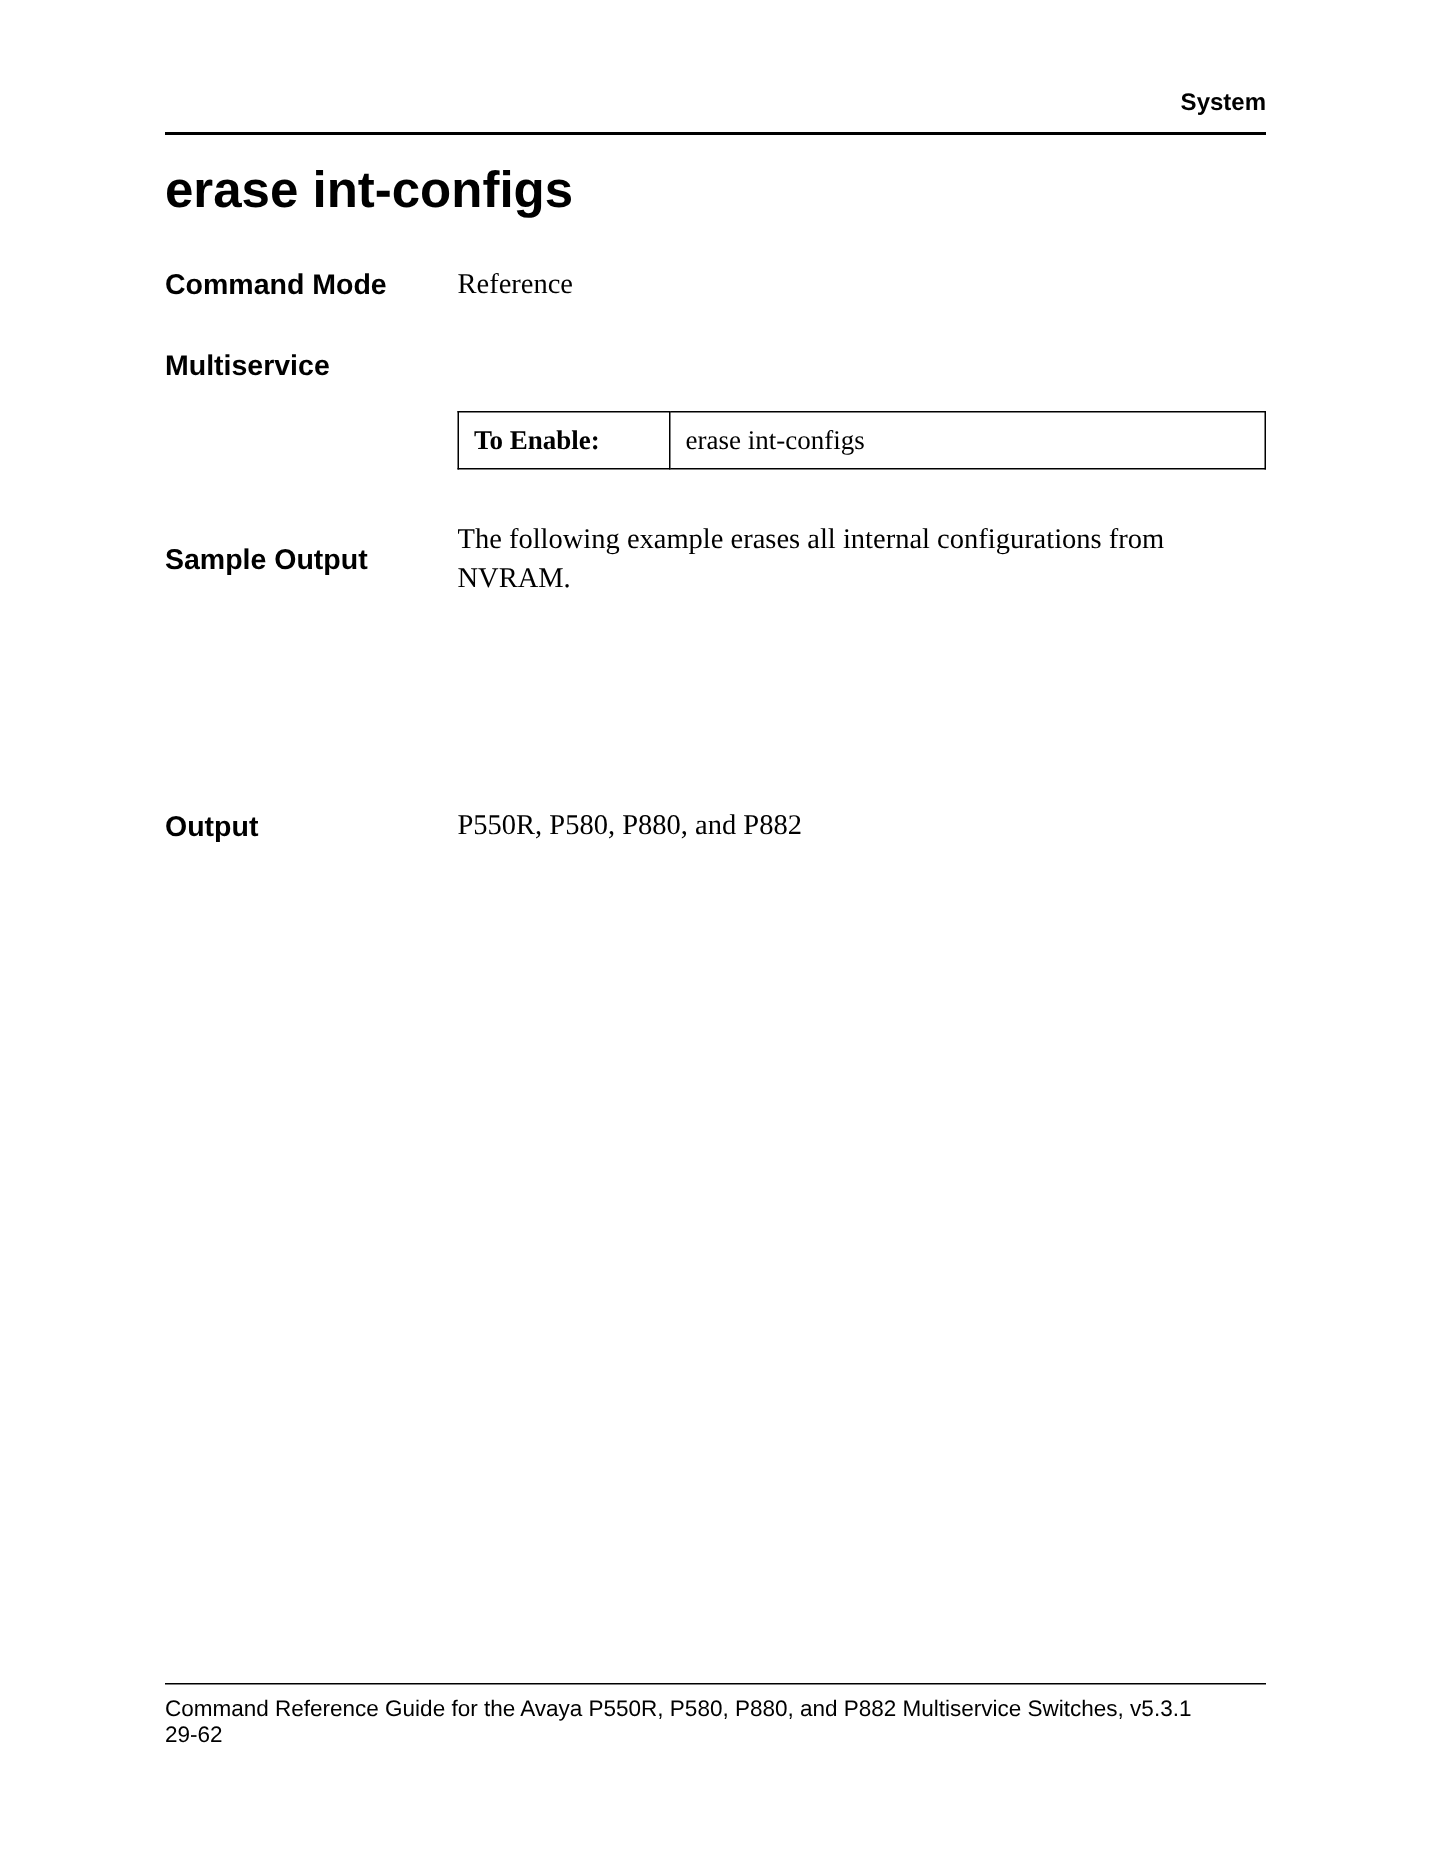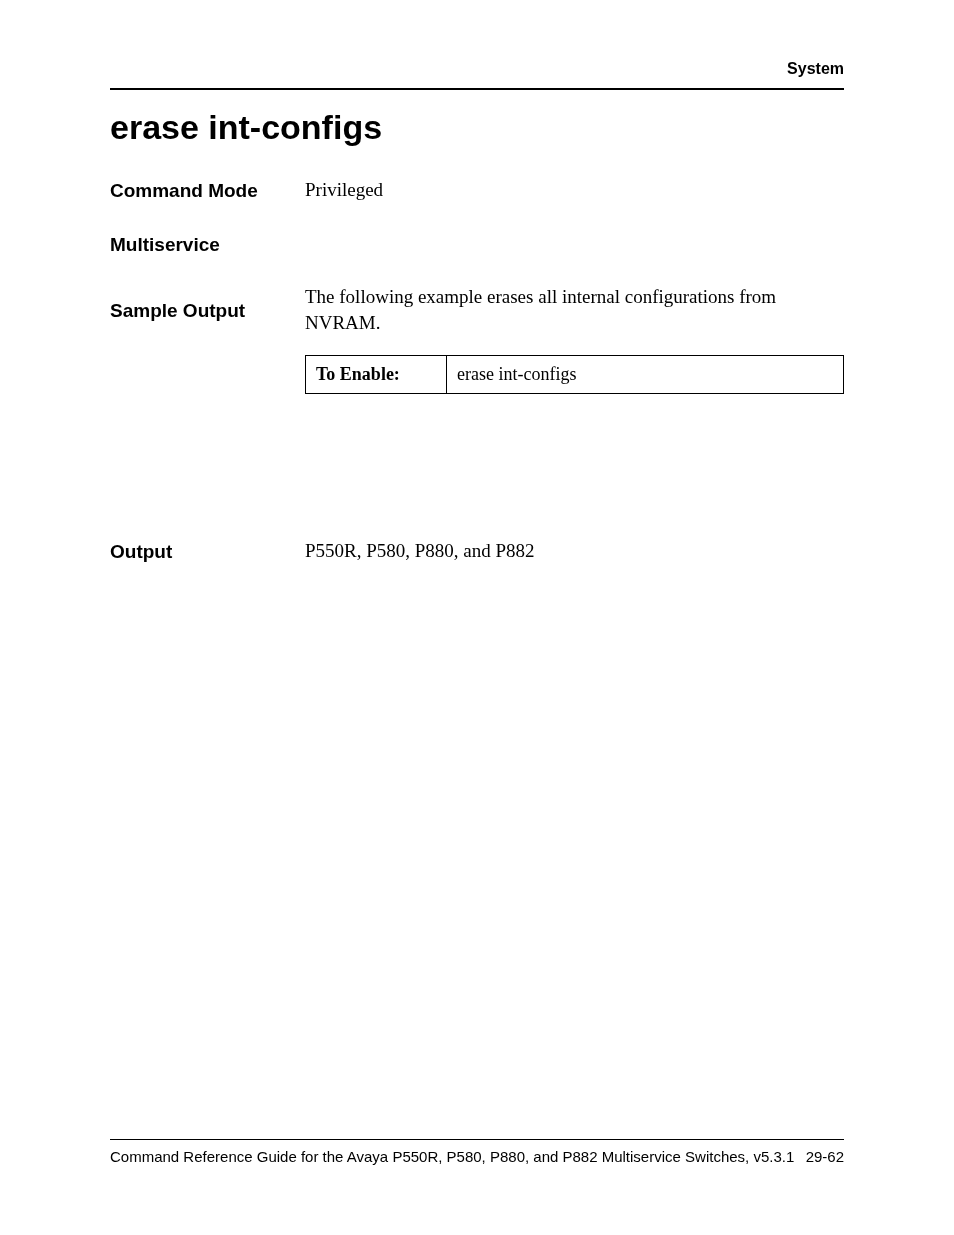--- a/index.html
+++ b/index.html
@@ -81,62 +81,63 @@
   .footer-line {
     border: none;
     border-top: 1px solid #000;
     margin: 0 0 8px 0;
   }
   .footer-row {
     display: flex;
     justify-content: space-between;
     font-family: "Trebuchet MS", "Lucida Sans", Arial, sans-serif;
     font-size: 15px;
+    flex-direction: column;
   }
   .gap-large {
     height: 110px;
   }
 </style>
 </head>
 <body>
 
 <div class="page">
 
   <div class="header-label">System</div>
   <hr class="hr-top">
 
   <div class="title">erase int-configs</div>
 
   <div class="row">
     <div class="row-label">Command Mode</div>
-    <div class="row-body">Privileged</div>
+    <div class="row-body">Reference</div>
   </div>
 
   <div class="row">
     <div class="row-label">Multiservice</div>
   </div>
 
-
-  <div class="row">
-    <div class="row-label">Sample Output</div>
-    <div class="row-body">The following example erases all internal configurations from NVRAM.</div>
-  </div>
 
   <div class="row" style="margin-top:-10px; margin-bottom:34px;">
     <div class="row-label"></div>
     <div class="row-body">
       <table class="syntax-table">
         <tbody>
             <tr>
           <td class="left">To Enable:</td>
           <td>erase int-configs</td>
         </tr>
       </tbody>
         </table>
     </div>
+  </div>
+
+  <div class="row">
+    <div class="row-label">Sample Output</div>
+    <div class="row-body">The following example erases all internal configurations from NVRAM.</div>
   </div>
 
   <div class="gap-large"></div>
 
   <div class="row">
     <div class="row-label">Output</div>
     <div class="row-body">P550R, P580, P880, and P882</div>
   </div>
 
   <div class="footer">

